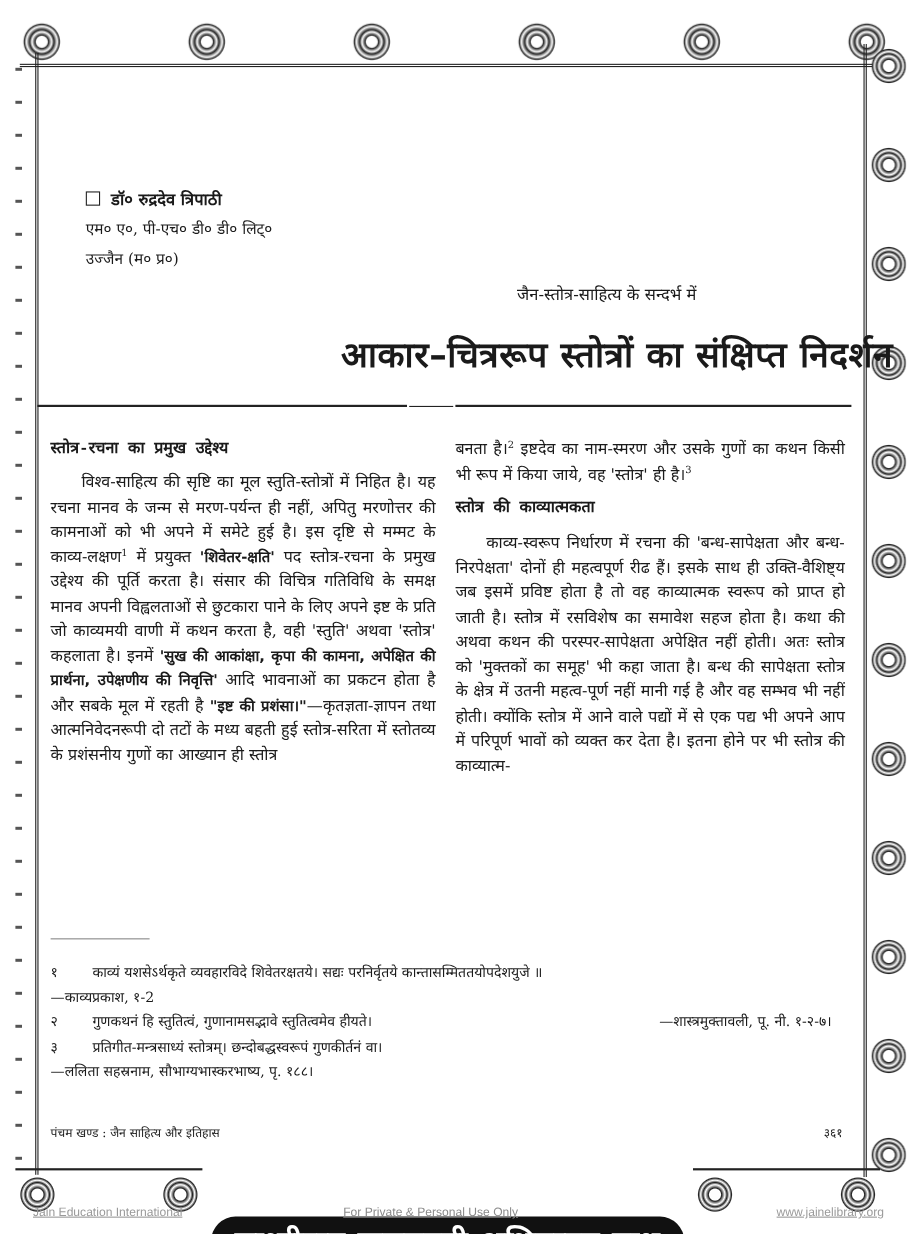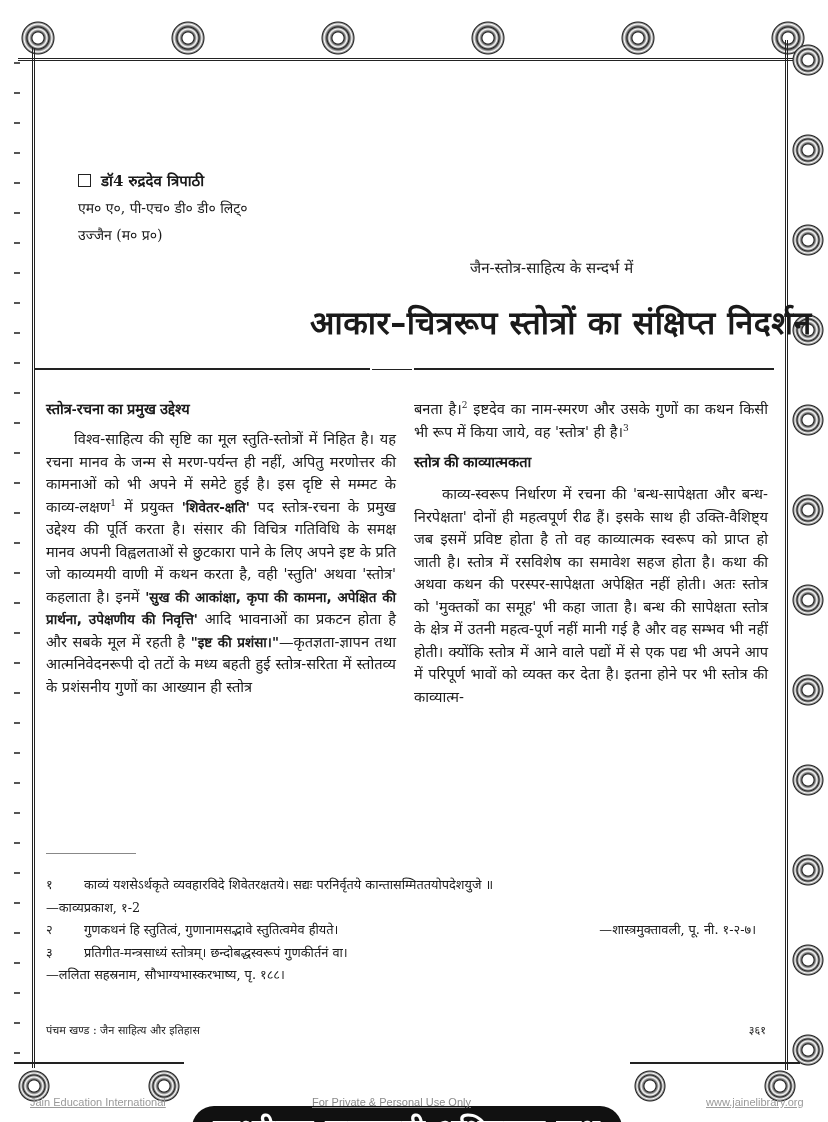--- a/index.html
+++ b/index.html
@@ -87,21 +87,21 @@
   .rule3 { left:414px; width:360px; }
 
   .col {
     position:absolute; top:398px; width:350px; font-size:14.6px; line-height:22.5px;
     text-align:justify;
   }
   .col-left { left:46px; }
   .col-right { left:414px; width:354px; }
   .col h3 {
     font-size:14.6px; font-weight:bold; margin:0 0 8px 0; line-height:22px;
-    font-family:Liberation Sans, sans-serif;
+    font-family:Liberation Mono, monospace;
   }
   .col p { margin:0; text-indent:28px; }
   .col p.noindent { text-indent:0; }
   .col-right h3 { margin:8px 0 10px 0; }
   sup { font-size:9px; line-height:0; }
   b.em { font-family:"DejaVu Sans", sans-serif; font-size:13.5px; }
 
   .fn-rule {
     position:absolute; left:46px; top:853px; width:90px; height:1px; background:#888;
   }
@@ -122,21 +122,21 @@
 <body>
 
 <div class="frame-top"></div>
 <div class="frame-left"></div>
 <div class="frame-right"></div>
 <div class="frame-bottom-left"></div>
 <div class="frame-bottom-right"></div>
 
 <div class="author">
   <div>
-    <span class="checkbox"></span><span class="name">डॉ4 रुद्रदेव त्रिपाठी</span>
+    <span class="checkbox"></span><span class="name">डॉ० रुद्रदेव त्रिपाठी</span>
   </div>
   <div>एम० ए०, पी-एच० डी० डी० लिट्०</div>
   <div>उज्जैन (म० प्र०)</div>
 </div>
 
 <div class="subtitle">जैन-स्तोत्र-साहित्य के सन्दर्भ में</div>
 <div class="title">आकार–चित्ररूप स्तोत्रों का संक्षिप्त निदर्शन</div>
 
 <div class="rule rule1"></div>
 <div class="rule rule2"></div>

